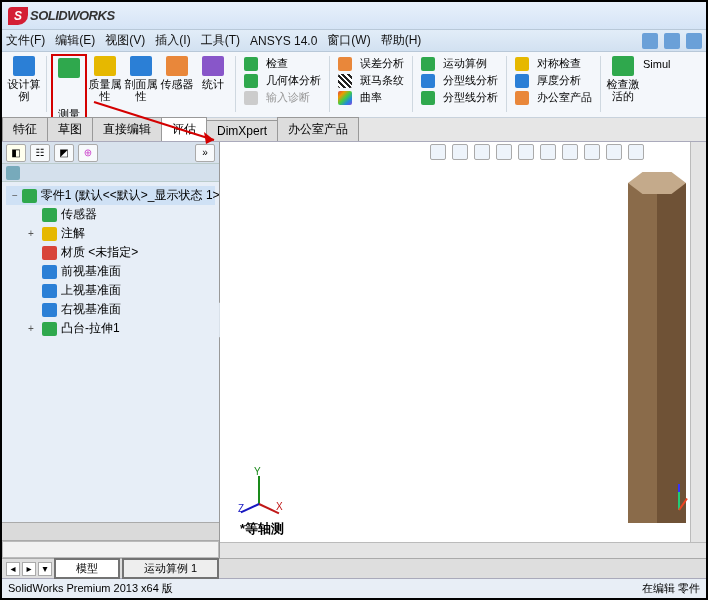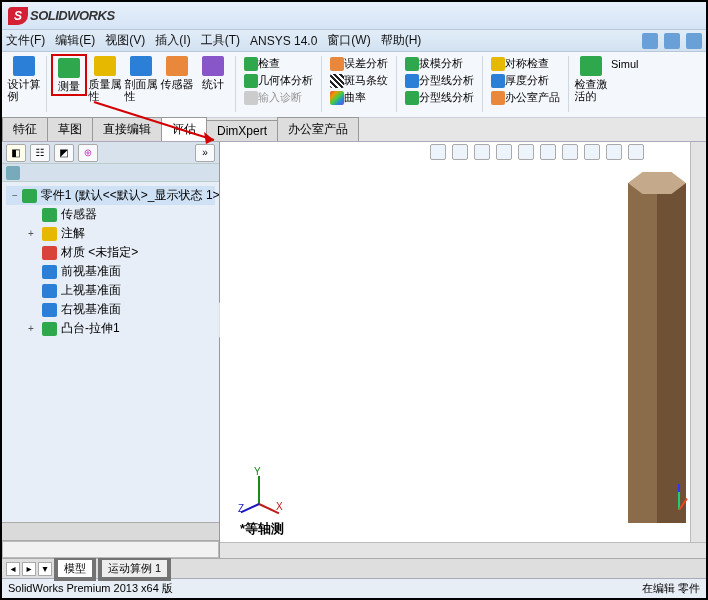--- a/index.html
+++ b/index.html
@@ -14,23 +14,23 @@
   
   .menubar { height: 22px; background: linear-gradient(#e2edf8, #d2e1f1); display: flex; align-items: center; padding: 0 4px; border-bottom: 1px solid #b8c8d8; font-size: 12px; color: #111; gap: 10px; }
   .menubar span:last-child { margin-left: auto; }
   .menu-icons { display: flex; gap: 6px; }
   .mi { width: 16px; height: 16px; background: #6aa0d8; border-radius: 2px; }
 
   
   .ribbon { height: 66px; background: #f4f7fb; display: flex; align-items: flex-start; padding: 2px 4px; border-bottom: 1px solid #c8d2dc; font-size: 11px; }
   .big-btn { display: flex; flex-direction: column; align-items: center; width: 36px; padding: 2px; cursor: pointer; }
   .big-btn .icon { width: 22px; height: 20px; background: #4a8; border-radius: 2px; margin-bottom: 2px; }
-  .big-btn .lbl { font-size: 11px; line-height: 12px; text-align: left; white-space: nowrap; }
+  .big-btn .lbl { font-size: 11px; line-height: 12px; text-align: center; white-space: nowrap; }
   .small-cmds { display: flex; flex-direction: column; gap: 2px; padding: 2px 4px; }
-  .small-cmd { display: flex; align-items: center; gap: 0; font-size: 11px; white-space: nowrap; }
+  .small-cmd { display: flex; align-items: center; gap: 8px; font-size: 11px; white-space: nowrap; }
   .sc-icon { width: 14px; height: 14px; background: #6aa0d8; border-radius: 2px; flex: none; }
   .vsep { width: 1px; height: 56px; background: #cfd8e0; margin: 2px 4px; }
 
   .ic-yellow { background: #e6b800 !important; }
   .ic-green  { background: #2fa84d !important; }
   .ic-blue   { background: #2b7fd6 !important; }
   .ic-orange { background: #e9873a !important; }
   .ic-purple { background: #8856c9 !important; }
   .ic-red    { background: #d8443a !important; }
   .ic-rainbow { background: linear-gradient(135deg,#d44,#e90,#4c4,#28d,#84d) !important; }
@@ -82,21 +82,21 @@
   .triad .ylab { position:absolute; left:14px; top:-6px; color:#1a8a1a; }
   .triad .xlab { position:absolute; left:36px; bottom:0; color:#c01818; }
   .triad .zlab { position:absolute; left:-2px; bottom:-2px; color:#1818c0; }
   .view-label { position:absolute; left:20px; bottom:20px; font-size:13px; font-weight:bold; color:#000; }
   .view-scroll-v { position:absolute; right:0; top:0; width:16px; height:calc(100% - 16px); background:#e4e4e4; border-left:1px solid #bbb; }
   .view-scroll-h { position:absolute; left:0; bottom:0; height:16px; width:100%; background:#e4e4e4; border-top:1px solid #bbb; }
 
   
   .bottom-tabs { height: 20px; background:#dedede; display:flex; align-items:center; font-size:11px; padding: 0 4px; gap:2px; border-top:1px solid #aaa;}
   .btab-icn { width:14px; height:14px; border:1px solid #aaa; background:#fff; display:flex; align-items:center; justify-content:center; font-size:10px; }
-  .btab { padding:1px 6px; border:4px solid #737373; background:#eee; }
+  .btab { padding:1px 20px; border:2px solid #737373; background:#eee; }
   .btab.active { background:#fff; }
   .status { height: 20px; background:#e8eef6; display:flex; align-items:center; font-size:11px; padding:0 6px; border-top:1px solid #aab; }
   .status .right { margin-left:auto; }
 
   
   .red-arrow { position:absolute; pointer-events:none; z-index:20; }
   .red-arrow svg { overflow:visible; }
 </style>
 </head>
 <body>
@@ -124,21 +124,21 @@
   </span>
 </div>
 
 <div class="ribbon">
   <div class="big-btn">
     <div class="icon ic-blue"></div>
     <div class="lbl" style="white-space:pre;">设计算
 例</div>
   </div>
   <div class="vsep"></div>
-  <div class="big-btn redbox" style="padding:2px 6px;">
+  <div class="big-btn redbox" style="padding:2px 6px;gap:28px;">
     <div class="icon ic-green"></div>
     <div class="lbl">测量</div>
   </div>
   <div class="big-btn">
     <div class="icon ic-yellow"></div>
     <div class="lbl" style="white-space:pre;">质量属
 性</div>
   </div>
   <div class="big-btn">
     <div class="icon ic-blue"></div>
@@ -180,21 +180,21 @@
       </div>
     <div class="small-cmd">
         <span class="sc-icon ic-rainbow"></span>
         <span>曲率</span>
       </div>
   </div>
   <div class="vsep"></div>
   <div class="small-cmds">
     <div class="small-cmd">
         <span class="sc-icon ic-green"></span>
-        <span>拔模分析</span>
+        <span>运动算例</span>
       </div>
     <div class="small-cmd">
         <span class="sc-icon ic-blue"></span>
         <span>分型线分析</span>
       </div>
     <div class="small-cmd">
         <span class="sc-icon ic-green"></span>
         <span>分型线分析</span>
       </div>
   </div>

